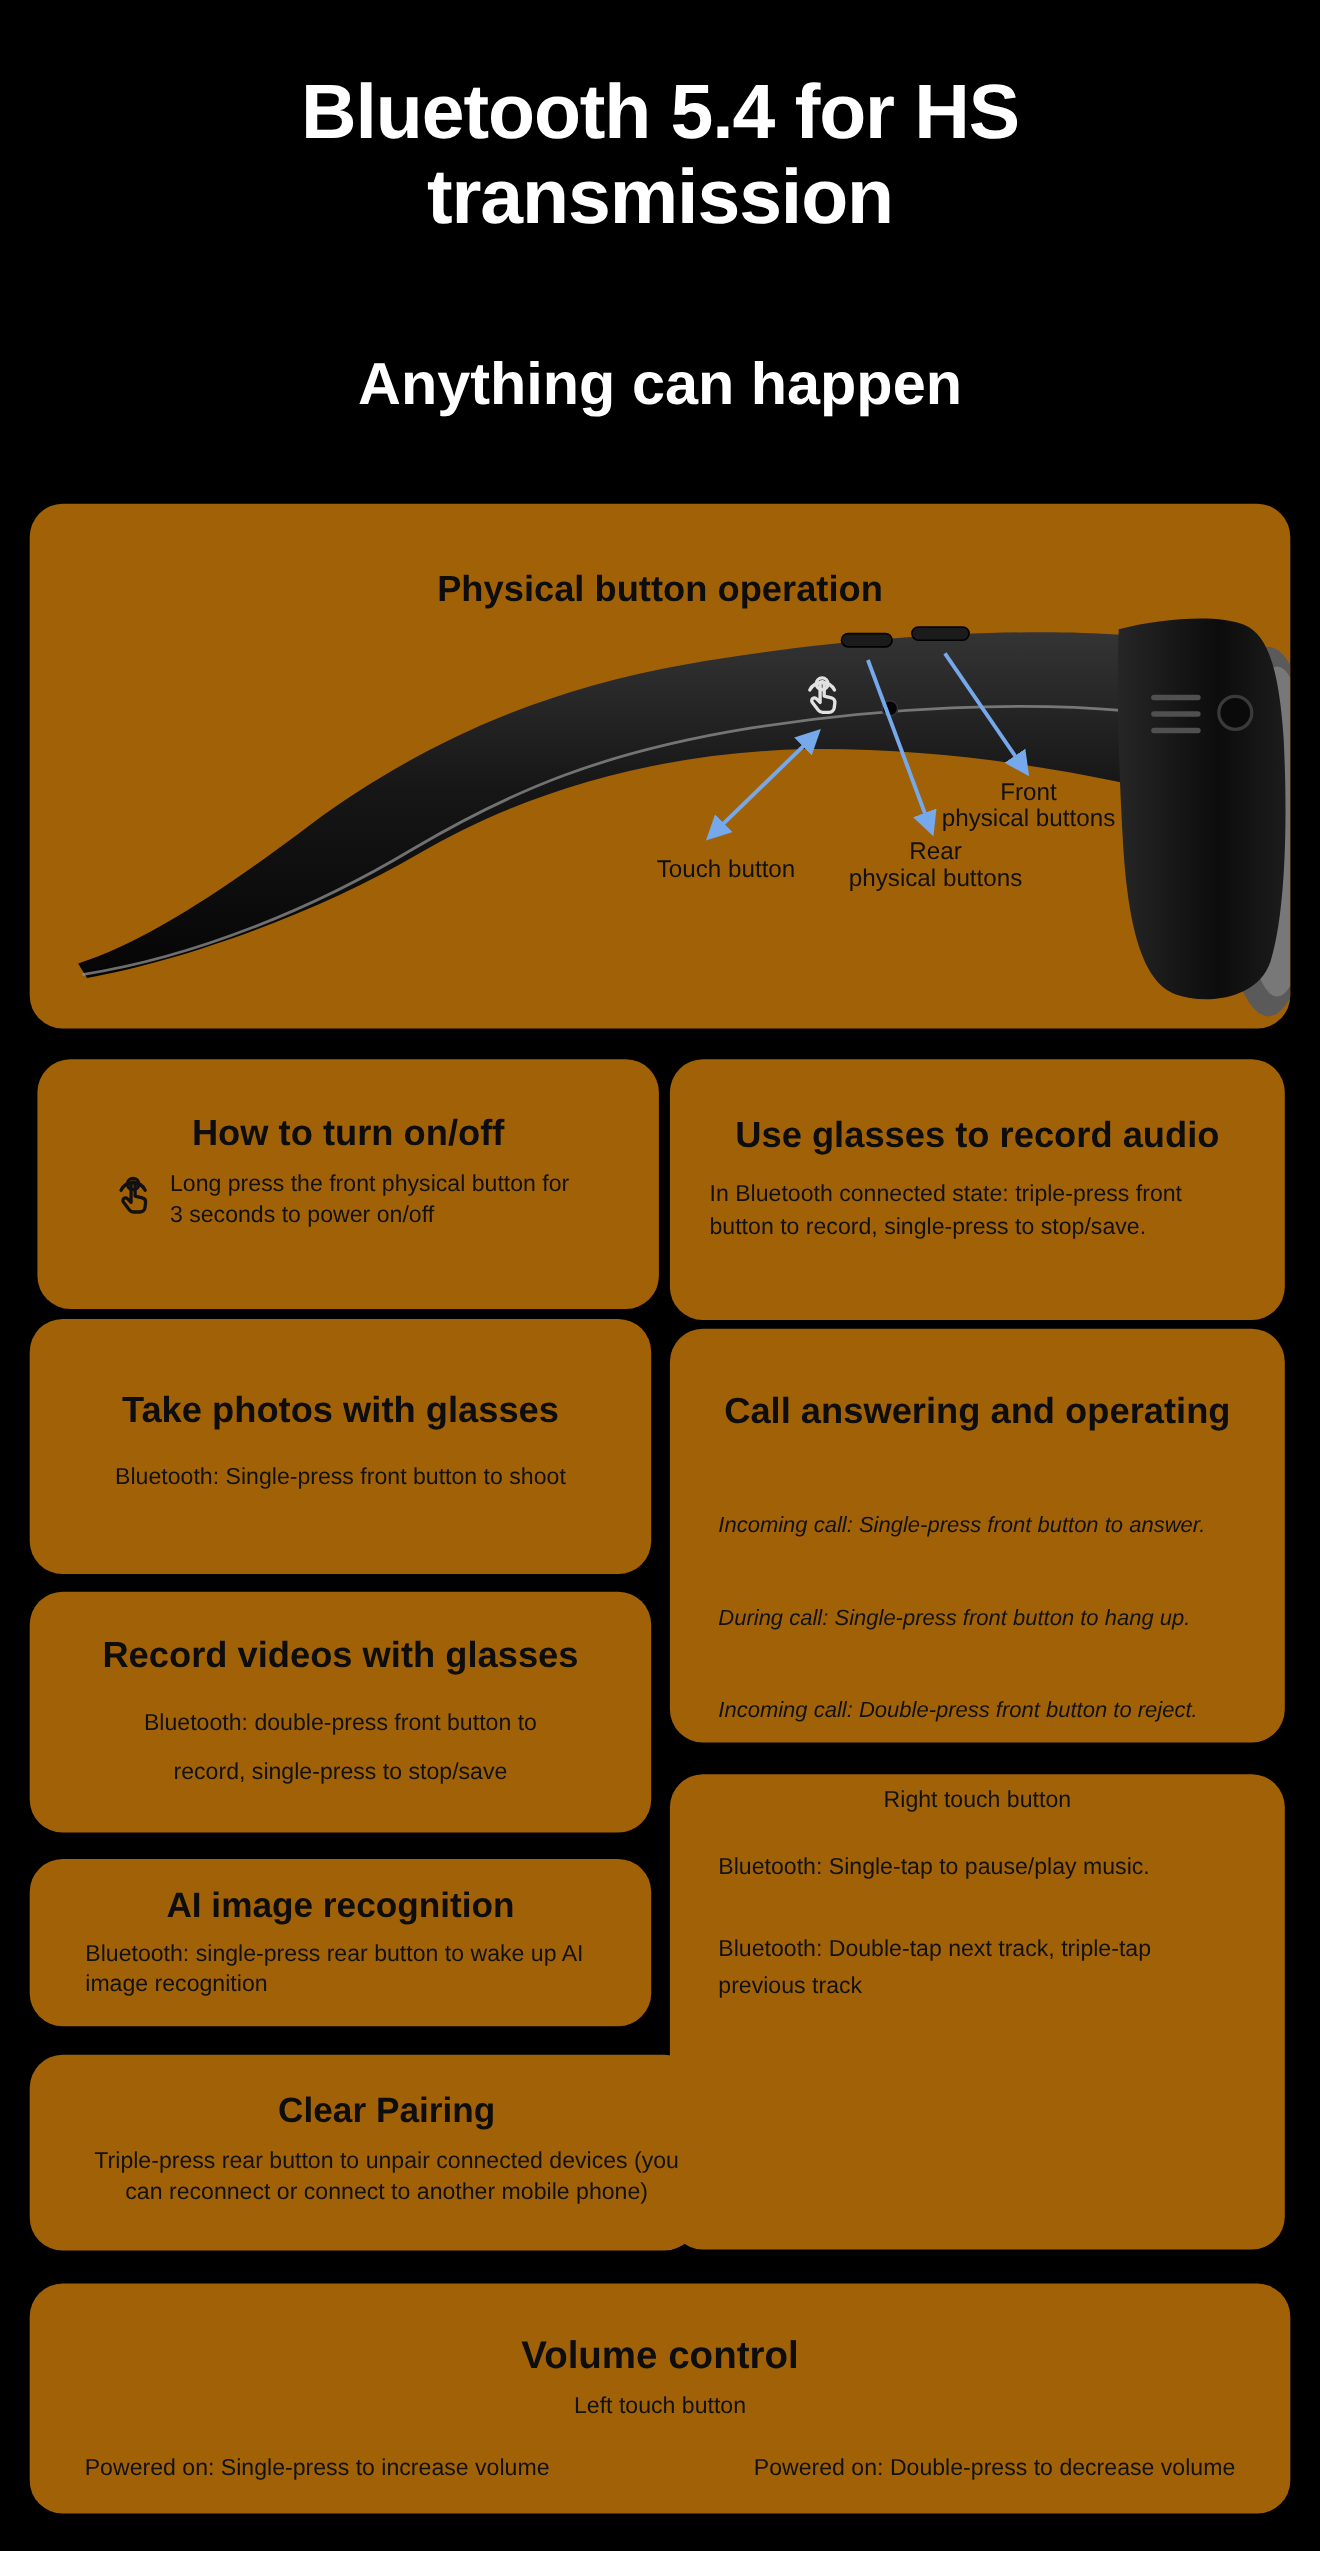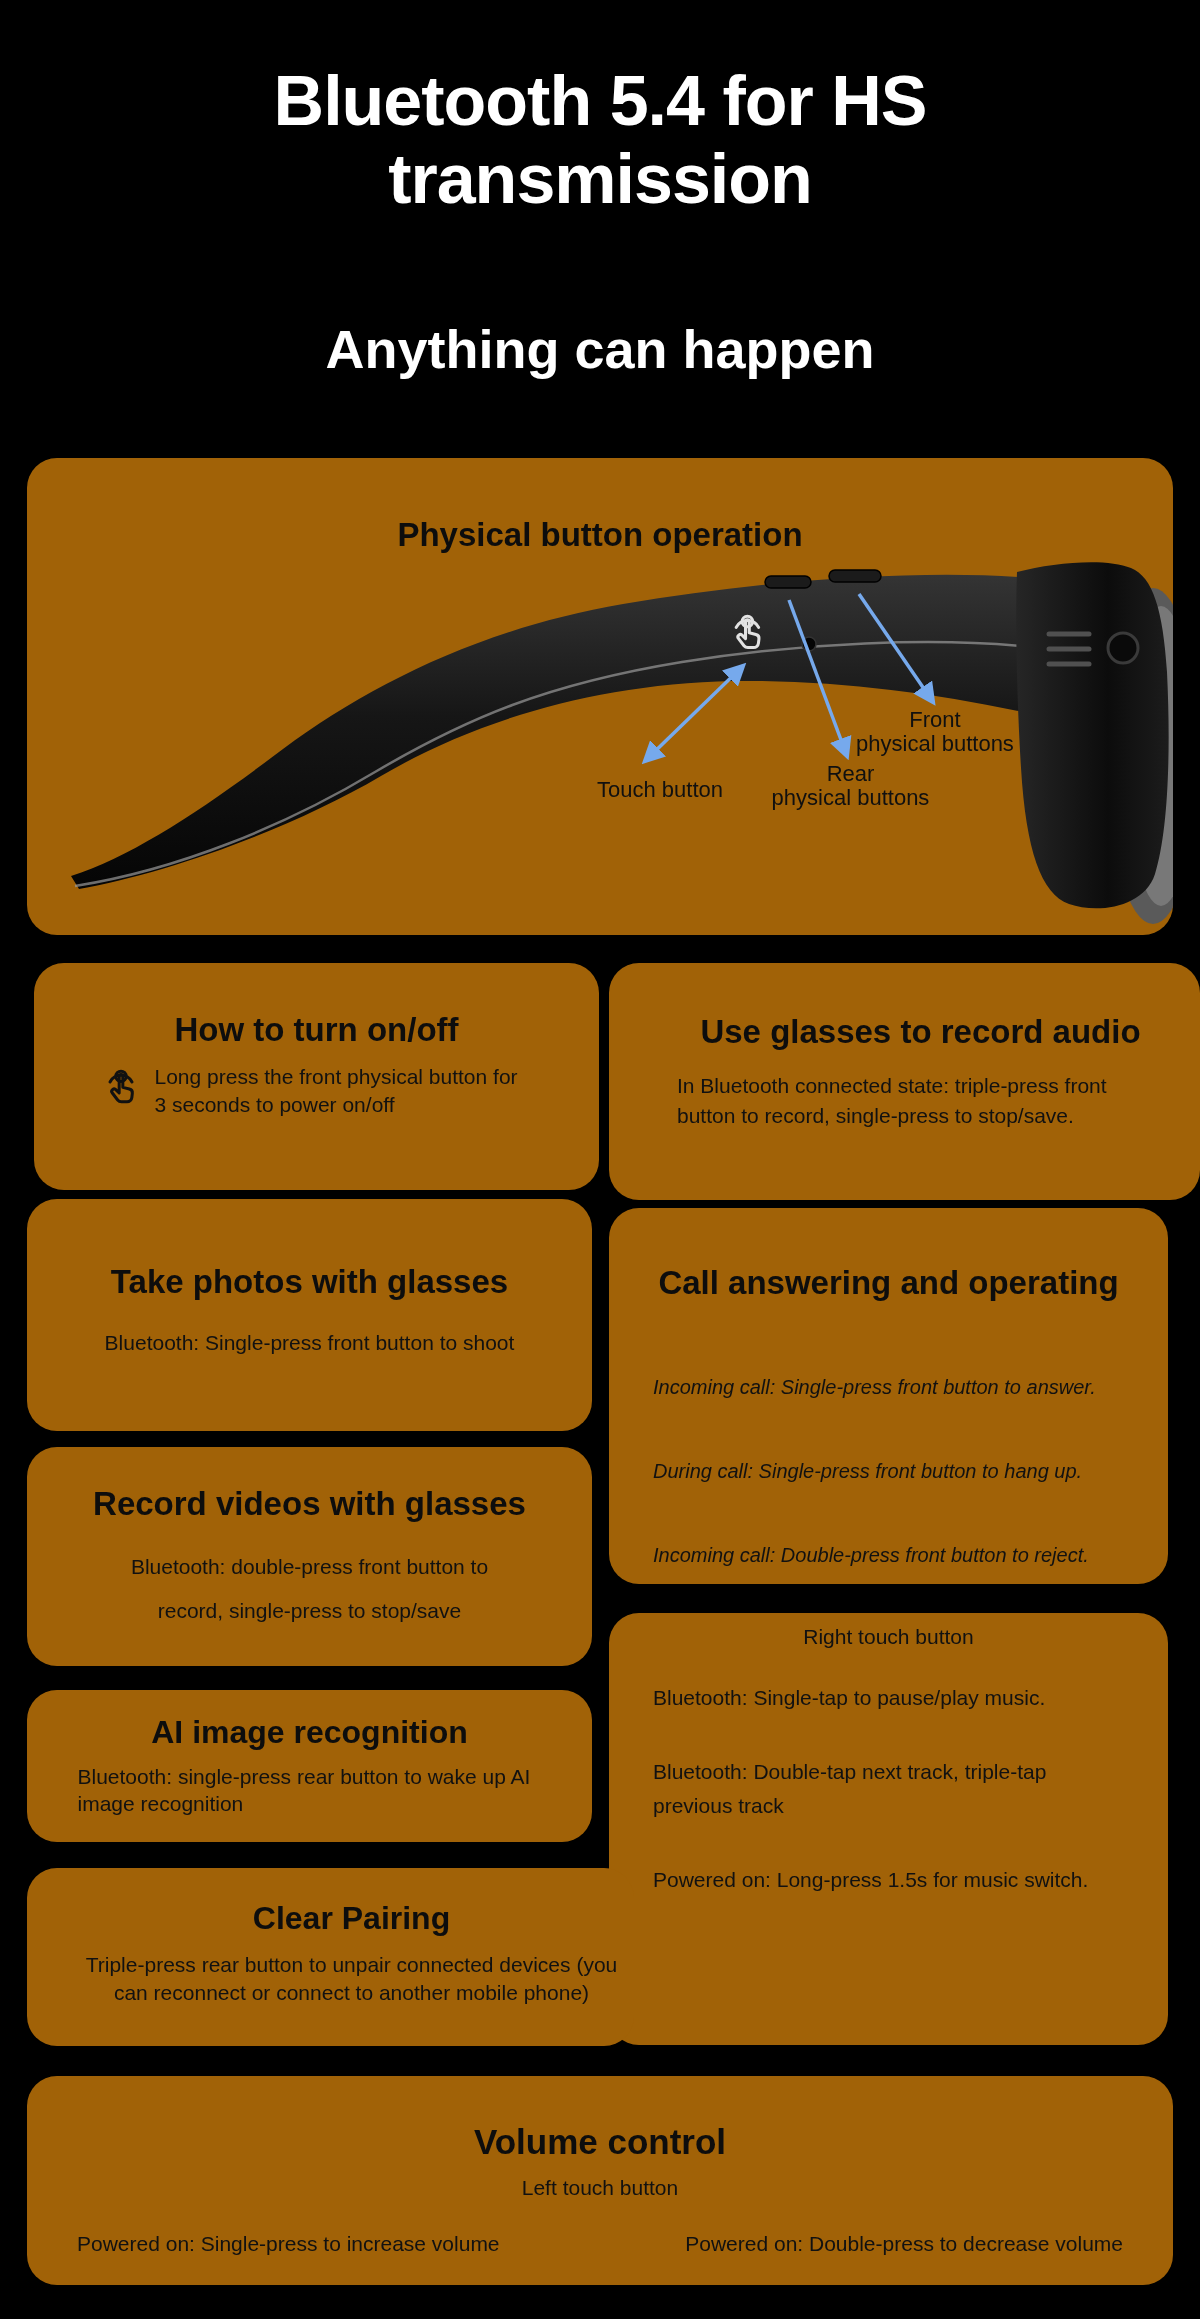--- a/index.html
+++ b/index.html
@@ -11,21 +11,21 @@
   .hero-line{font-size:70px;font-weight:700;line-height:78px;letter-spacing:-1px;}
   .hero-sub{position:absolute;top:318px;left:0;width:1200px;text-align:center;
             color:#fff;font-size:54px;font-weight:700;}
 
   
   .card{position:absolute;background:#a16207;border-radius:30px;overflow:hidden;}
   .card h2{margin:0;text-align:center;font-weight:700;color:#0d0d0d;}
 
   #card-physical{left:27px;top:458px;width:1146px;height:477px;}
   #card-power   {left:34px;top:963px;width:565px;height:227px;}
-  #card-audio   {left:609px;top:963px;width:559px;height:237px;padding-left:32px;}
+  #card-audio   {left:609px;top:963px;width:559px;height:237px;}
   #card-photo   {left:27px;top:1199px;width:565px;height:232px;}
   #card-call    {left:609px;top:1208px;width:559px;height:376px;}
   #card-video   {left:27px;top:1447px;width:565px;height:219px;}
   #card-ai      {left:27px;top:1690px;width:565px;height:152px;}
   #card-music   {left:609px;top:1613px;width:559px;height:432px;}
   #card-pairing {left:27px;top:1868px;width:565px;height:178px;padding-left:42px;}
   #card-volume  {left:27px;top:2076px;width:1146px;height:209px;}
 
   
   #card-physical h2{padding-top:58px;font-size:33px;}
@@ -196,21 +196,20 @@
   <section class="card" id="card-ai">
     <h2>AI image recognition</h2>
     <p>Bluetooth: single-press rear button to wake up AI image recognition</p>
   </section>
 
   <section class="card" id="card-music">
     <div class="music-sub">Right touch button</div>
     <div class="music-lines">
       <p>Bluetooth: Single-tap to pause/play music.</p>
       <p>Bluetooth: Double-tap next track, triple-tap previous track</p>
-      <p>Powered on: Long-press 1.5s for music switch.</p>
     </div>
   </section>
 
   <section class="card" id="card-pairing">
     <h2>Clear Pairing</h2>
     <p>Triple-press rear button to unpair connected devices (you can reconnect or connect to another mobile phone)</p>
   </section>
 
   <section class="card" id="card-volume">
     <h2>Volume control</h2>

